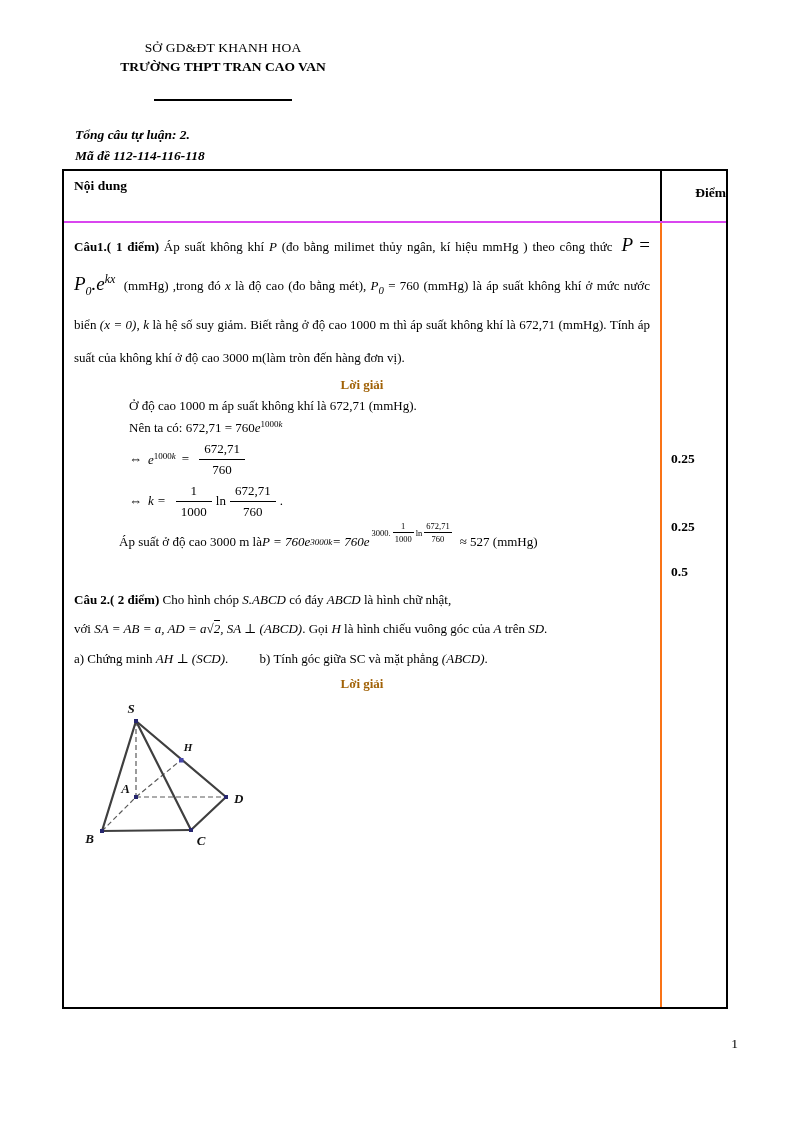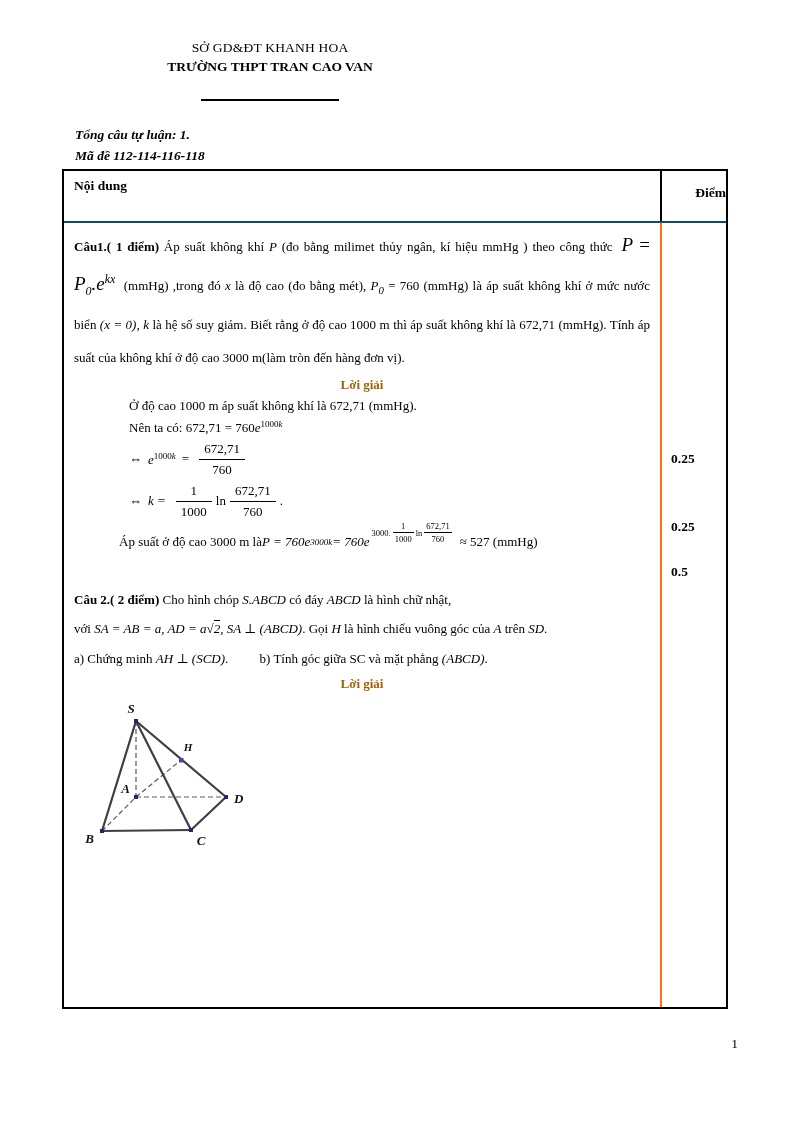--- a/index.html
+++ b/index.html
@@ -11,37 +11,37 @@
     background:#ffffff;
     color:#000;
     font-family:"Liberation Serif","DejaVu Serif",serif;
     font-size:13px;
     overflow:hidden;
   }
   .bold { font-weight:bold; }
   .mi { font-style:italic; }
 
   
-  .doc-header { display:flex; justify-content:space-between; padding:40px 50px 0 78px;margin-left:47px; }
+  .doc-header { display:flex; justify-content:space-between; padding:40px 50px 0 78px; }
   .header-left { width:290px; text-align:center; }
   .hl1 { font-size:13.5px; letter-spacing:.2px; }
   .hl2 { font-size:13.5px; font-weight:bold; margin-top:3px; }
   .underline-rule { width:138px; border-top:2px solid #000; margin:24px auto 0; }
   .header-right { width:364px; text-align:center; }
   .hr1 { font-size:15px; font-weight:bold; }
   .hr2 { font-size:14px; font-weight:bold; margin-top:2px; }
   .hr3 { font-size:13.5px; font-weight:bold; font-style:italic; margin-top:3px; }
 
   
   .meta { margin:26px 0 0 75px; font-weight:bold; font-style:italic; font-size:13.5px; }
   .meta div { margin-bottom:5px; }
 
   
   .anskey-table { margin-left:62px; width:666px; border:2px solid #000; }
-  .thead { display:flex; border-bottom:2px solid #0c4a6e; }
+  .thead { display:flex; border-bottom:2px solid #d946ef; }
   .th-content { flex:1; padding:7px 10px 20px; font-weight:bold; font-size:13.5px; }
   .th-points { width:66px; border-left:2px solid #000; padding:14px 0 20px; font-weight:bold; font-size:13.5px; text-align:right; }
   .tbody { display:flex; min-height:784px; }
   .td-content { flex:1; padding:4px 10px; }
   .td-points { width:66px; border-left:2px solid #f97316; position:relative; }
   .pt { position:absolute; left:9px; font-weight:bold; font-size:13.5px; }
   .pt1 { top:228px; } .pt2 { top:296px; } .pt3 { top:341px; }
 
   
   .q1para { text-align:justify; line-height:33px; margin-top:1px; }
@@ -88,21 +88,21 @@
 
   <div class="doc-header">
     <div class="header-left">
       <div class="hl1">SỞ GD&amp;ĐT  KHANH HOA</div>
       <div class="hl2">TRƯỜNG THPT TRAN CAO VAN</div>
       <div class="underline-rule"></div>
     </div>
   </div>
 
   <div class="meta">
-    <div>Tổng câu tự luận: 1.</div>
+    <div>Tổng câu tự luận: 2.</div>
     <div>Mã đề 112-114-116-118</div>
   </div>
 
   <div class="anskey-table">
     <div class="thead">
       <div class="th-content">Nội dung</div>
       <div class="th-points">Điểm</div>
     </div>
     <div class="tbody">
       <div class="td-content">

